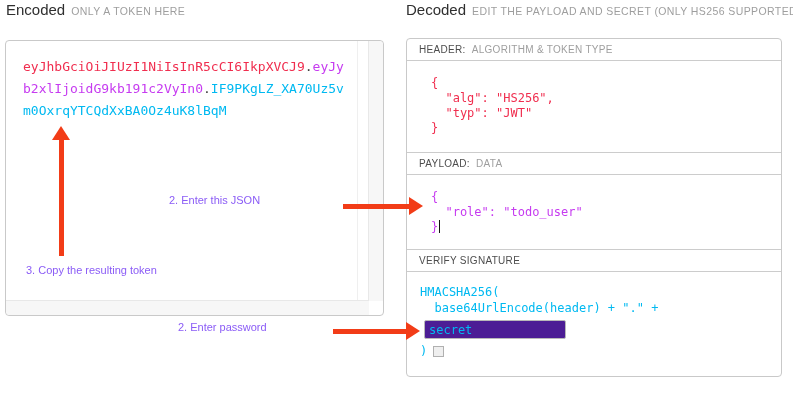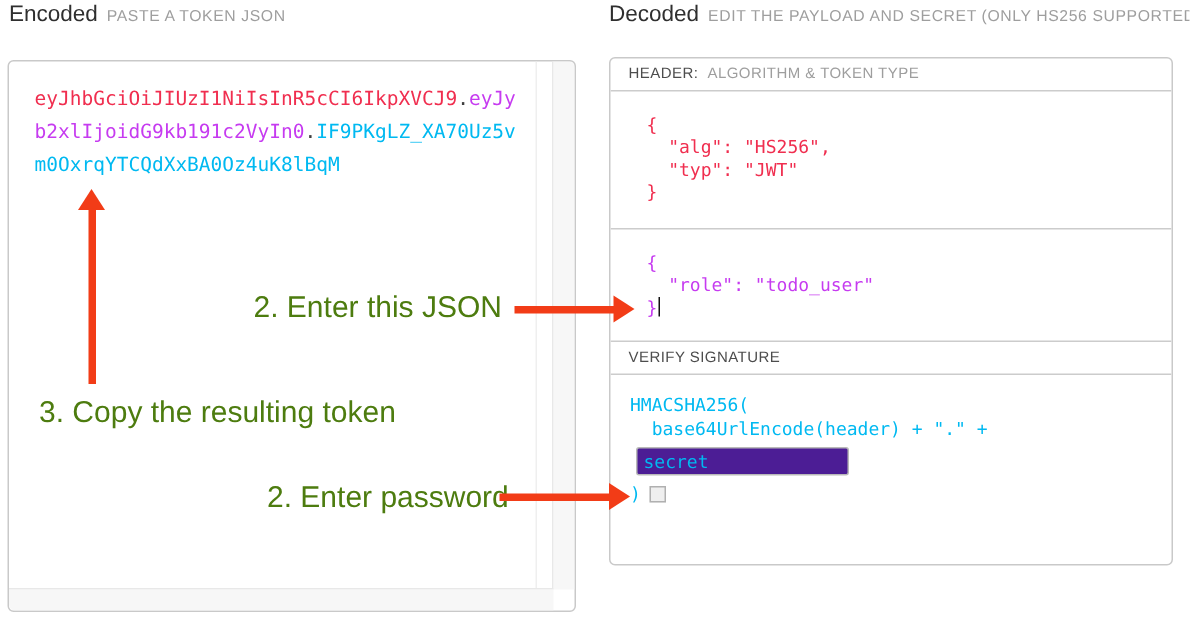--- a/index.html
+++ b/index.html
@@ -7,21 +7,21 @@
     width:793px; height:411px; position:relative; overflow:hidden;
     background:#ffffff; font-family:"Liberation Sans", sans-serif;
   }
   
   .title-row { position:absolute; top:1px; white-space:nowrap; }
   .panel-title { font-size:15px; color:#2f2f2f; font-weight:400; }
   .panel-subtitle { font-size:10.5px; color:#9e9e9e; margin-left:6px; letter-spacing:0.4px; }
 
   
   .encoded-box {
-    position:absolute; left:5px; top:40px; width:379px; height:368px;
+    position:absolute; left:5px; top:40px; width:379px; height:276px;
     border:1px solid #c9c9c9; border-radius:4px; background:#fff;
     box-sizing:border-box; overflow:hidden;
   }
   .token-text {
     position:absolute; left:17px; top:15px; width:324px;
     font-family:"DejaVu Sans Mono","Liberation Mono",monospace;
     font-size:13px; line-height:22px; word-break:break-all;
   }
   .tok-red   { color:#f02e4f; }
   .tok-dot   { color:#3f3f3f; }
@@ -76,39 +76,39 @@
   }
   .close-line { display:flex; align-items:center; white-space:pre; }
   .checkbox {
     display:inline-block; width:9px; height:9px; margin:0 4px 0 6px;
     border:1px solid #b0b0b0; background:#efefef;
   }
   .checkbox-label { font-weight:700; }
 
   
   .annotation {
-    position:absolute; color:#4d7c0f; font-size:20px; white-space:nowrap;
+    position:absolute; color:#8b5cf6; font-size:11px; white-space:nowrap;
   }
   .arrow-shaft { position:absolute; background:#f23c17; }
   .arrow-head-right {
     position:absolute; width:0; height:0;
     border-top:9.5px solid transparent; border-bottom:9.5px solid transparent;
     border-left:14px solid #f23c17;
   }
   .arrow-head-up {
     position:absolute; width:0; height:0;
     border-left:9.5px solid transparent; border-right:9.5px solid transparent;
     border-bottom:14px solid #f23c17;
   }
 </style>
 </head>
 <body>
 
 <div class="title-row" style="left:6px;">
-  <span class="panel-title">Encoded</span><span class="panel-subtitle">PASTE A TOKEN JSON</span>
+  <span class="panel-title">Encoded</span><span class="panel-subtitle">ONLY A TOKEN HERE</span>
 </div>
 
 <div class="encoded-box">
   <div class="token-text">
     <span class="tok-red">eyJhbGciOiJIUzI1NiIsInR5cCI6IkpXVCJ9</span><span class="tok-dot">.</span><span class="tok-purple">eyJyb2xlIjoidG9kb191c2VyIn0</span><span class="tok-dot">.</span><span class="tok-cyan">IF9PKgLZ_XA70Uz5vm0OxrqYTCQdXxBA0Oz4uK8lBqM</span>
   </div>
   <div class="inner-rule"></div>
   <div class="v-track"></div>
   <div class="h-track"></div>
 </div>
@@ -123,20 +123,24 @@
     <span class="label-strong">HEADER:</span>
     <span class="label-rest">ALGORITHM &amp; TOKEN TYPE</span>
   </div>
   <div class="code-block header-code">
     <div class="code-line">{</div>
     <div class="code-line">  "alg": "HS256",</div>
     <div class="code-line">  "typ": "JWT"</div>
     <div class="code-line">}</div>
   </div>
 
+  <div class="section-label">
+    <span class="label-strong">PAYLOAD:</span>
+    <span class="label-rest">DATA</span>
+  </div>
   <div class="code-block payload-code">
     <div class="code-line">{</div>
     <div class="code-line">  "role": "todo_user"</div>
     <div class="code-line"><span>}</span><span class="caret"></span></div>
   </div>
 
   <div class="section-label">
     <span class="label-strong">VERIFY SIGNATURE</span>
   </div>
   <div class="sig-block">

